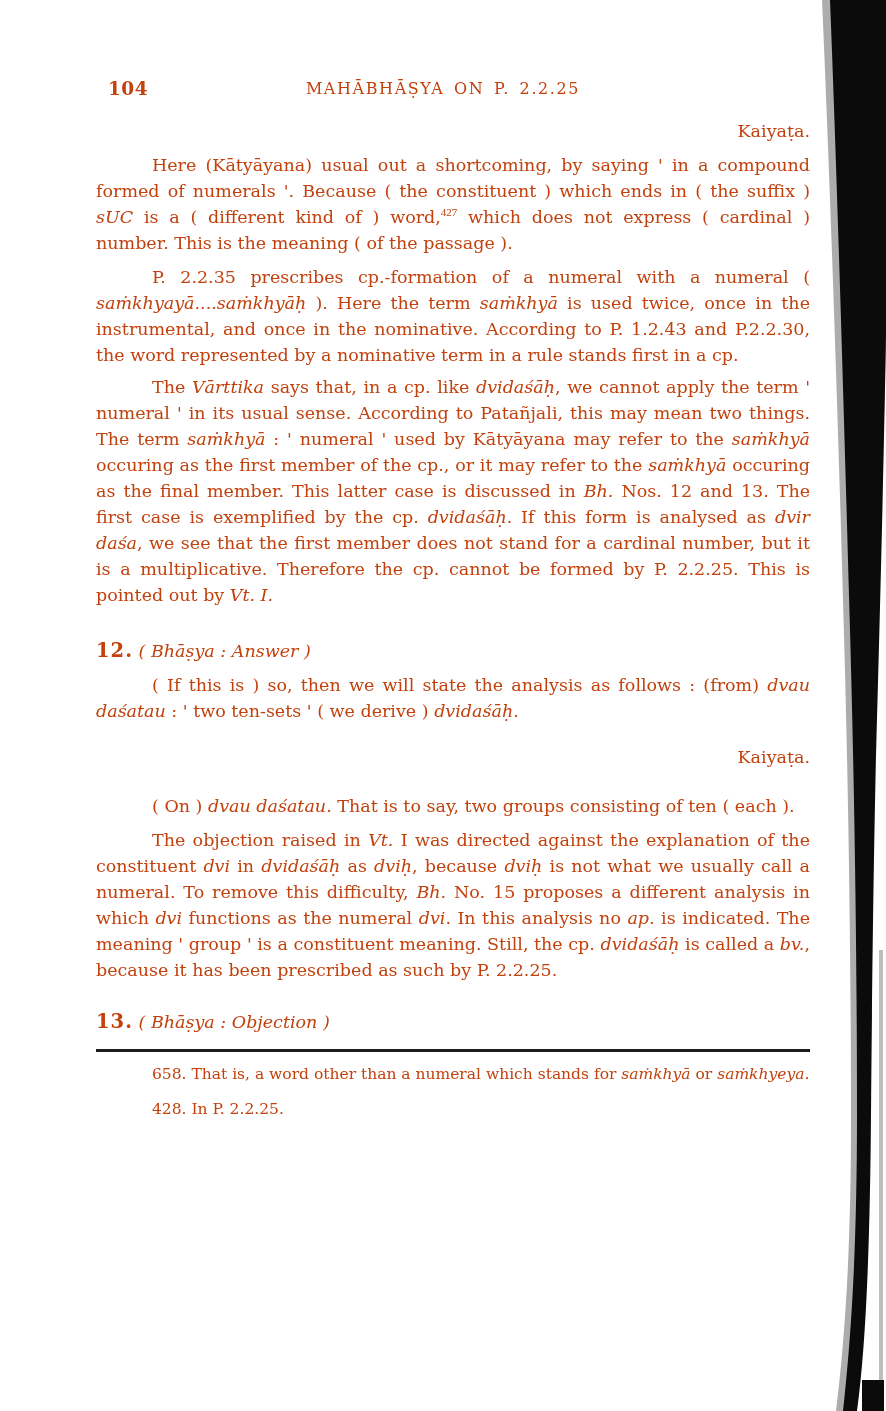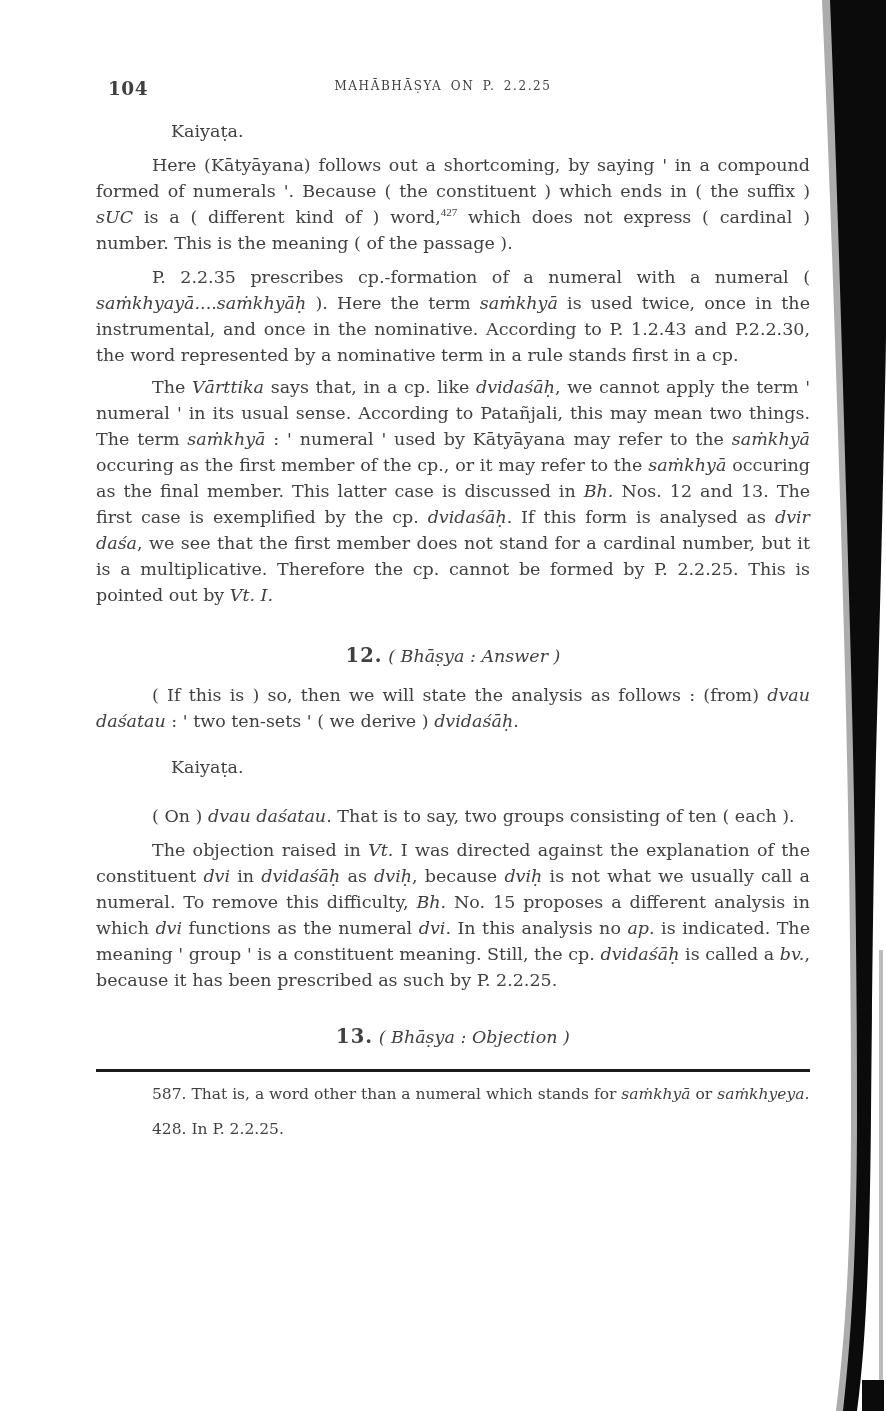--- a/index.html
+++ b/index.html
@@ -1,36 +1,36 @@
 <!DOCTYPE html>
 <html><head>
 <meta charset="utf-8">
 <style>
   html,body{margin:0;padding:0;background:#e9e9e9;}
   .page{
     position:relative;
     width:886px;height:1411px;
     background:#ffffff;
-    color:#404040;
+    color:#c2410c;
     font-family:"DejaVu Serif","Liberation Serif",serif;
     overflow:hidden;
   }
   
   .runhead-row{position:absolute;top:78px;left:96px;width:714px;height:26px;}
   .pageno{position:absolute;left:12px;top:0;font-weight:bold;font-size:18.5px;letter-spacing:.5px;}
-  .runtitle{position:absolute;left:0;right:20px;top:1px;text-align:center;font-size:12px;letter-spacing:1.6px;word-spacing:3px;}
+  .runtitle{position:absolute;left:0;right:20px;top:1px;text-align:center;font-size:16px;letter-spacing:1.6px;word-spacing:3px;}
   
   .column{
     position:absolute;top:106px;left:96px;width:714px;
     font-size:17.5px;line-height:26px;text-align:justify;
   }
   .column p{margin:0;}
   .para{text-indent:56px;}
-  .subhead{text-indent:75px;text-align:left;}
-  .section-head{text-indent:0;text-align:center;line-height:40px;}
+  .subhead{text-indent:75px;text-align:right;}
+  .section-head{text-indent:0;text-align:left;line-height:30px;}
   .it{font-style:italic;}
   .bd{font-weight:bold;font-size:19.5px;letter-spacing:1px;}
   sup{font-size:11px;line-height:0;vertical-align:super;letter-spacing:0;font-family:Liberation Serif, serif;}
   .footrule{
     border:none;margin:12px 0 9px 0;width:714px;
     border-top:3px solid #1c1c1c;
   }
   .footnote{font-size:15.5px;line-height:27px;text-indent:56px;}
   
   .scan-edge{position:absolute;top:0;right:0;width:886px;height:1411px;pointer-events:none;}
@@ -40,33 +40,33 @@
 
 <div class="page">
 
   <div class="runhead-row">
     <span class="pageno">104</span>
     <span class="runtitle">MAHĀBHĀṢYA ON P. 2.2.25</span>
   </div>
 
   <div class="column">
     <p class="subhead" style="margin-top:12px"><span>Kaiyaṭa.</span></p>
-    <p class="para" style="margin-top:8px"><span>Here (Kātyāyana) follows out a shortcoming, by saying ' in a compound formed of numerals '.  Because ( the constituent ) which ends in ( the suffix ) </span><span class="it">sUC</span><span> is a ( different kind of ) word,</span><sup>427</sup><span> which does not express ( cardinal ) number.  This is the meaning ( of the passage ).</span></p>
+    <p class="para" style="margin-top:8px"><span>Here (Kātyāyana) usual out a shortcoming, by saying ' in a compound formed of numerals '.  Because ( the constituent ) which ends in ( the suffix ) </span><span class="it">sUC</span><span> is a ( different kind of ) word,</span><sup>427</sup><span> which does not express ( cardinal ) number.  This is the meaning ( of the passage ).</span></p>
     <p class="para" style="margin-top:8px"><span>P. 2.2.35 prescribes cp.-formation of a numeral with a numeral ( </span><span class="it">saṁkhyayā....saṁkhyāḥ</span><span> ).  Here the term </span><span class="it">saṁkhyā</span><span> is used twice, once in the instrumental, and once in the nominative.  According to P. 1.2.43 and P.2.2.30, the word represented by a nominative term in a rule stands first in a cp.</span></p>
     <p class="para" style="margin-top:6px"><span>The </span><span class="it">Vārttika</span><span> says that, in a cp. like </span><span class="it">dvidaśāḥ</span><span>, we cannot apply the term ' numeral ' in its usual sense.  According to Patañjali, this may mean two things.  The term </span><span class="it">saṁkhyā</span><span> : ' numeral ' used by Kātyāyana may refer to the </span><span class="it">saṁkhyā</span><span> occuring as the first member of the cp., or it may refer to the </span><span class="it">saṁkhyā</span><span> occuring as the final member.  This latter case is discussed in </span><span class="it">Bh.</span><span> Nos. 12 and 13.  The first case is exemplified by the cp. </span><span class="it">dvidaśāḥ</span><span>.  If this form is analysed as </span><span class="it">dvir daśa</span><span>, we see that the first member does not stand for a cardinal number, but it is a multiplicative.  Therefore the cp. cannot be formed by P. 2.2.25.  This is pointed out by </span><span class="it">Vt. I.</span></p>
     <p class="section-head" style="margin-top:28px"><span class="bd">12.</span><span>  </span><span class="it">( Bhāṣya : Answer )</span></p>
     <p class="para" style="margin-top:6px"><span>( If this is ) so, then we will state the analysis as follows : (from) </span><span class="it">dvau daśatau</span><span> : ' two ten-sets ' ( we derive ) </span><span class="it">dvidaśāḥ</span><span>.</span></p>
     <p class="subhead" style="margin-top:20px"><span>Kaiyaṭa.</span></p>
     <p class="para" style="margin-top:23px"><span>( On ) </span><span class="it">dvau daśatau</span><span>.  That is to say, two groups consisting of ten ( each ).</span></p>
     <p class="para" style="margin-top:8px"><span>The objection raised in </span><span class="it">Vt.</span><span> I was directed against the explanation of the constituent </span><span class="it">dvi</span><span> in </span><span class="it">dvidaśāḥ</span><span> as </span><span class="it">dviḥ</span><span>, because </span><span class="it">dviḥ</span><span> is not what we usually call a numeral.  To remove this difficulty, </span><span class="it">Bh.</span><span> No. 15 proposes a different analysis in which </span><span class="it">dvi</span><span> functions as the numeral </span><span class="it">dvi</span><span>.  In this analysis no </span><span class="it">ap.</span><span> is indicated.  The meaning ' group ' is a constituent meaning.  Still, the cp. </span><span class="it">dvidaśāḥ</span><span> is called a </span><span class="it">bv.</span><span>, because it has been prescribed as such by P. 2.2.25.</span></p>
     <p class="section-head" style="margin-top:24px"><span class="bd">13.</span><span>  </span><span class="it">( Bhāṣya : Objection )</span></p>
 
     <hr class="footrule">
 
-    <p class="footnote"><span>587.  That is, a word other than a numeral which stands for </span><span class="it">saṁkhyā</span><span> or </span><span class="it">saṁkhyeya.</span></p>
+    <p class="footnote"><span>658.  That is, a word other than a numeral which stands for </span><span class="it">saṁkhyā</span><span> or </span><span class="it">saṁkhyeya.</span></p>
     <p class="footnote" style="margin-top:8px"><span>428.  In P. 2.2.25.</span></p>
   </div>
 
   <svg class="scan-edge" width="886" height="1411" viewBox="0 0 886 1411" xmlns="http://www.w3.org/2000/svg">
 
     <path d="M822,0 L886,0 L886,340 C883,460 878,620 874,760
              C871,900 869,1010 868,1120 C867,1250 862,1350 852,1411
              L836,1411 C846,1330 851,1240 851,1120
              C851,980 849,800 843,600 C838,420 830,180 822,0 Z" fill="#111111" fill-opacity="0.35"></path>
 

